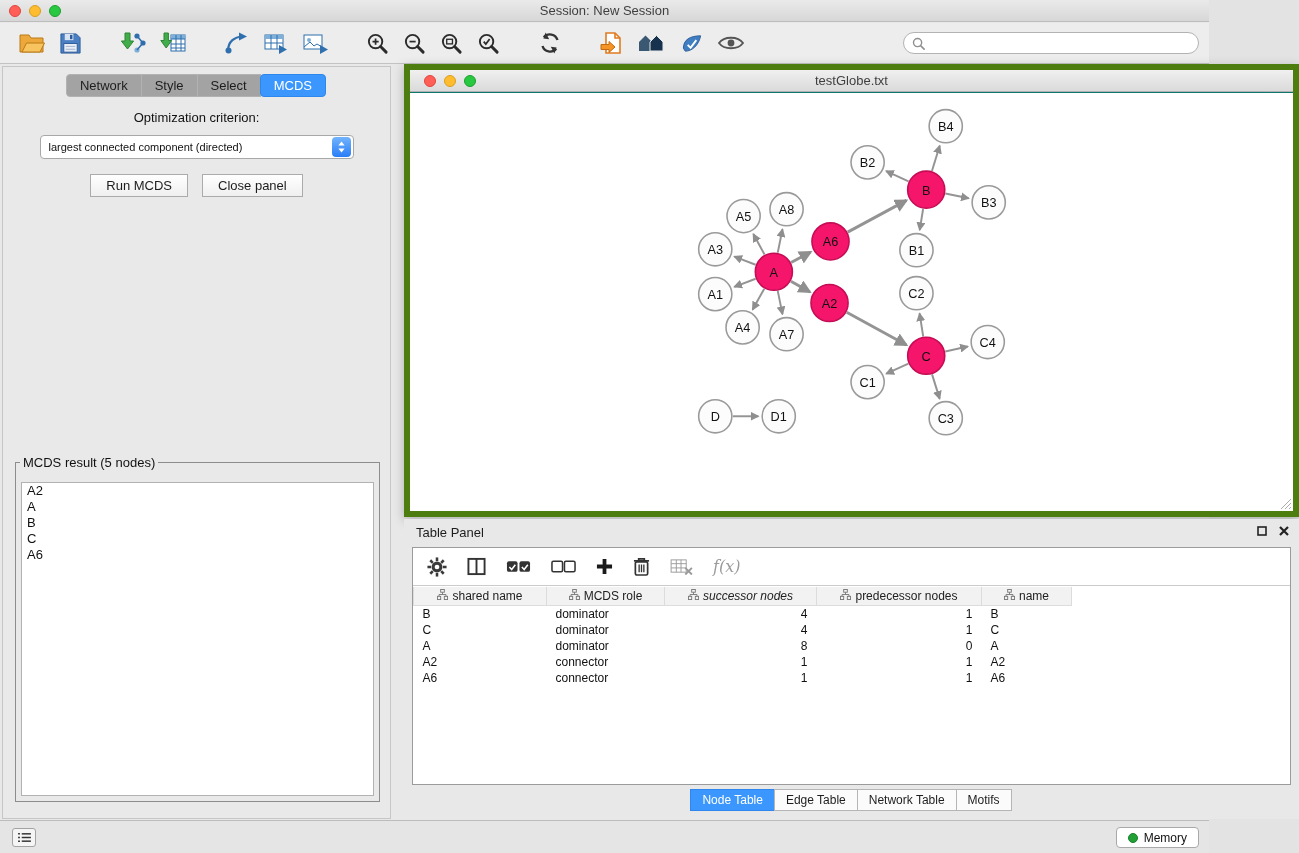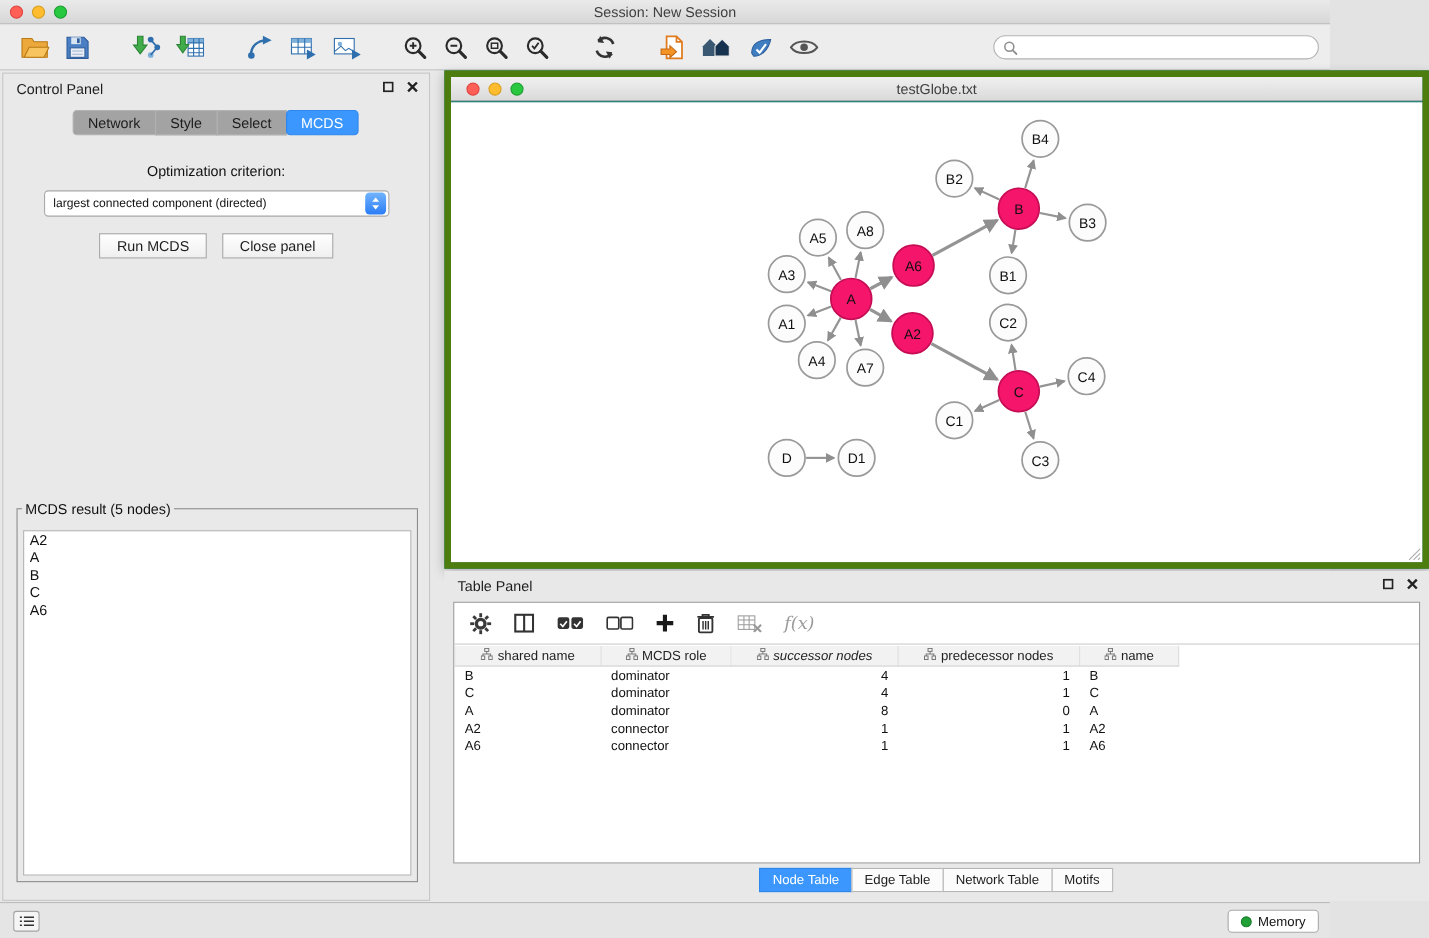--- a/index.html
+++ b/index.html
@@ -27,21 +27,21 @@
   .panel-head { height:26px; font-size:13px; color:#1d1d1d; padding:6px 10px 0 12px; position:relative; }
   .ph-icons { position:absolute; right:10px; top:7px; display:flex; gap:12px; align-items:center; }
   .ph-icons span { display:flex; cursor:pointer; }
 
   
   #control-panel { position:absolute; left:2px; top:66px; width:389px; bottom:34px; background:#e9e9e9; border:1px solid #c6c6c6; }
   #cp-tabs { display:flex; justify-content:center; margin-top:7px; }
   .cp-tab { border:1px solid #b2b2b2; background:#a3a3a3; padding:3px 13px; font-size:13px; margin-left:-1px; color:#1d1d1d; cursor:pointer; }
   .cp-tab:first-child { border-radius:4px 0 0 4px; }
   .cp-tab.active { background:#3b97fd; color:#fff; border-color:#2f86ec; border-radius:4px; }
-  .opt-label { text-align:center; margin-top:25px; font-size:13px; color:#111; }
+  .opt-label { text-align:center; margin-top:13px; font-size:13px; color:#111; }
   .combo { margin:10px auto 0; width:314px; height:24px; border:1px solid #a8a8a8; border-radius:4px; background:#fff; display:flex; align-items:center; position:relative; cursor:pointer; }
   .combo-text { flex:1; font-size:11px; padding-left:8px; white-space:nowrap; overflow:hidden; color:#111; }
   .stepper { width:19px; height:20px; margin-right:2px; background:linear-gradient(#72b4fd,#2a7df7); border-radius:4px; display:flex; align-items:center; justify-content:center; flex:none; }
   .cp-buttons { display:flex; justify-content:center; gap:14px; margin-top:15px; }
   .cp-buttons button { font-family:inherit; font-size:13px; padding:3px 15px; border:1px solid #ababab; border-radius:0; background:linear-gradient(#ffffff,#efefef); color:#1d1d1d; cursor:pointer; }
   #control-panel fieldset { position:absolute; left:12px; right:10px; top:388px; bottom:16px; border:1px solid #8d8d8d; margin:0; padding:0; min-width:0; }
   #control-panel legend { font-size:13px; padding:0 3px; margin-left:4px; color:#111; }
   .result-box { position:absolute; left:5px; right:5px; top:12px; bottom:5px; background:#fff; border:1px solid #b2b2b2; overflow:auto; font-size:13px; }
   .result-item { padding:0 5px; line-height:16px; color:#111; }
 
@@ -214,35 +214,20 @@
     <div class="search">
       <svg width="13" height="13" viewBox="0 0 14 14">
           <circle cx="6" cy="6" r="4.4" fill="none" stroke="#8e8e8e" stroke-width="1.5"></circle>
           <line x1="9.4" y1="9.4" x2="13" y2="13" stroke="#8e8e8e" stroke-width="1.8" stroke-linecap="round"></line>
         </svg>
       <input value="" style="">
     </div>
   </div>
 
   <div id="control-panel">
-    <div class="panel-head">
-      <span>Control Panel</span>
-      <span class="ph-icons">
-        <span>
-            <svg width="10" height="10" viewBox="0 0 10 10">
-              <rect x="1" y="1" width="8" height="8" fill="none" stroke="#222" stroke-width="1.6"></rect>
-            </svg>
-          </span>
-        <span>
-            <svg width="10" height="10" viewBox="0 0 10 10">
-              <path d="M1 1 L9 9 M9 1 L1 9" stroke="#222" stroke-width="2.2"></path>
-            </svg>
-          </span>
-      </span>
-    </div>
     <div id="cp-tabs">
         <div class="cp-tab">Network</div>
         <div class="cp-tab">Style</div>
         <div class="cp-tab">Select</div>
         <div class="cp-tab active">MCDS</div>
       </div>
     <div class="opt-label">Optimization criterion:</div>
     <div class="combo">
       <span class="combo-text">largest connected component (directed)</span>
       <span class="stepper">

